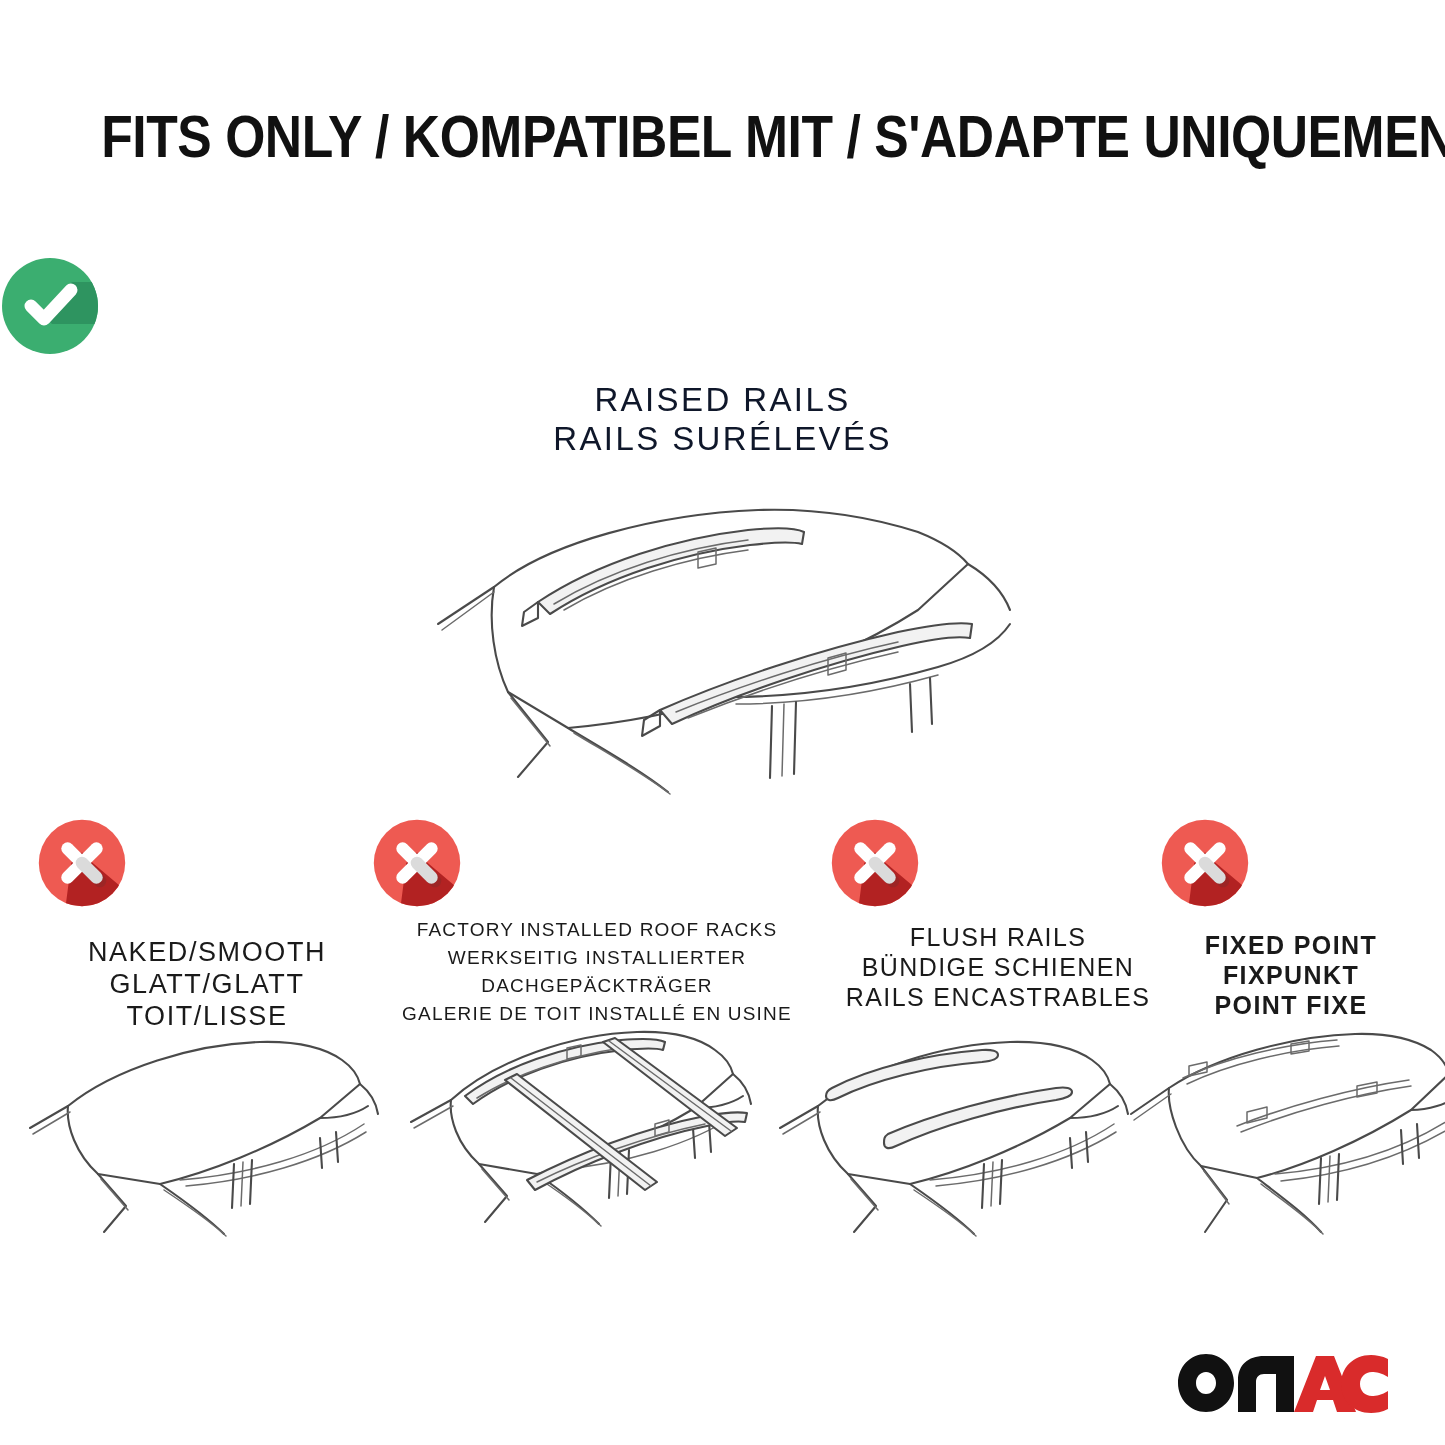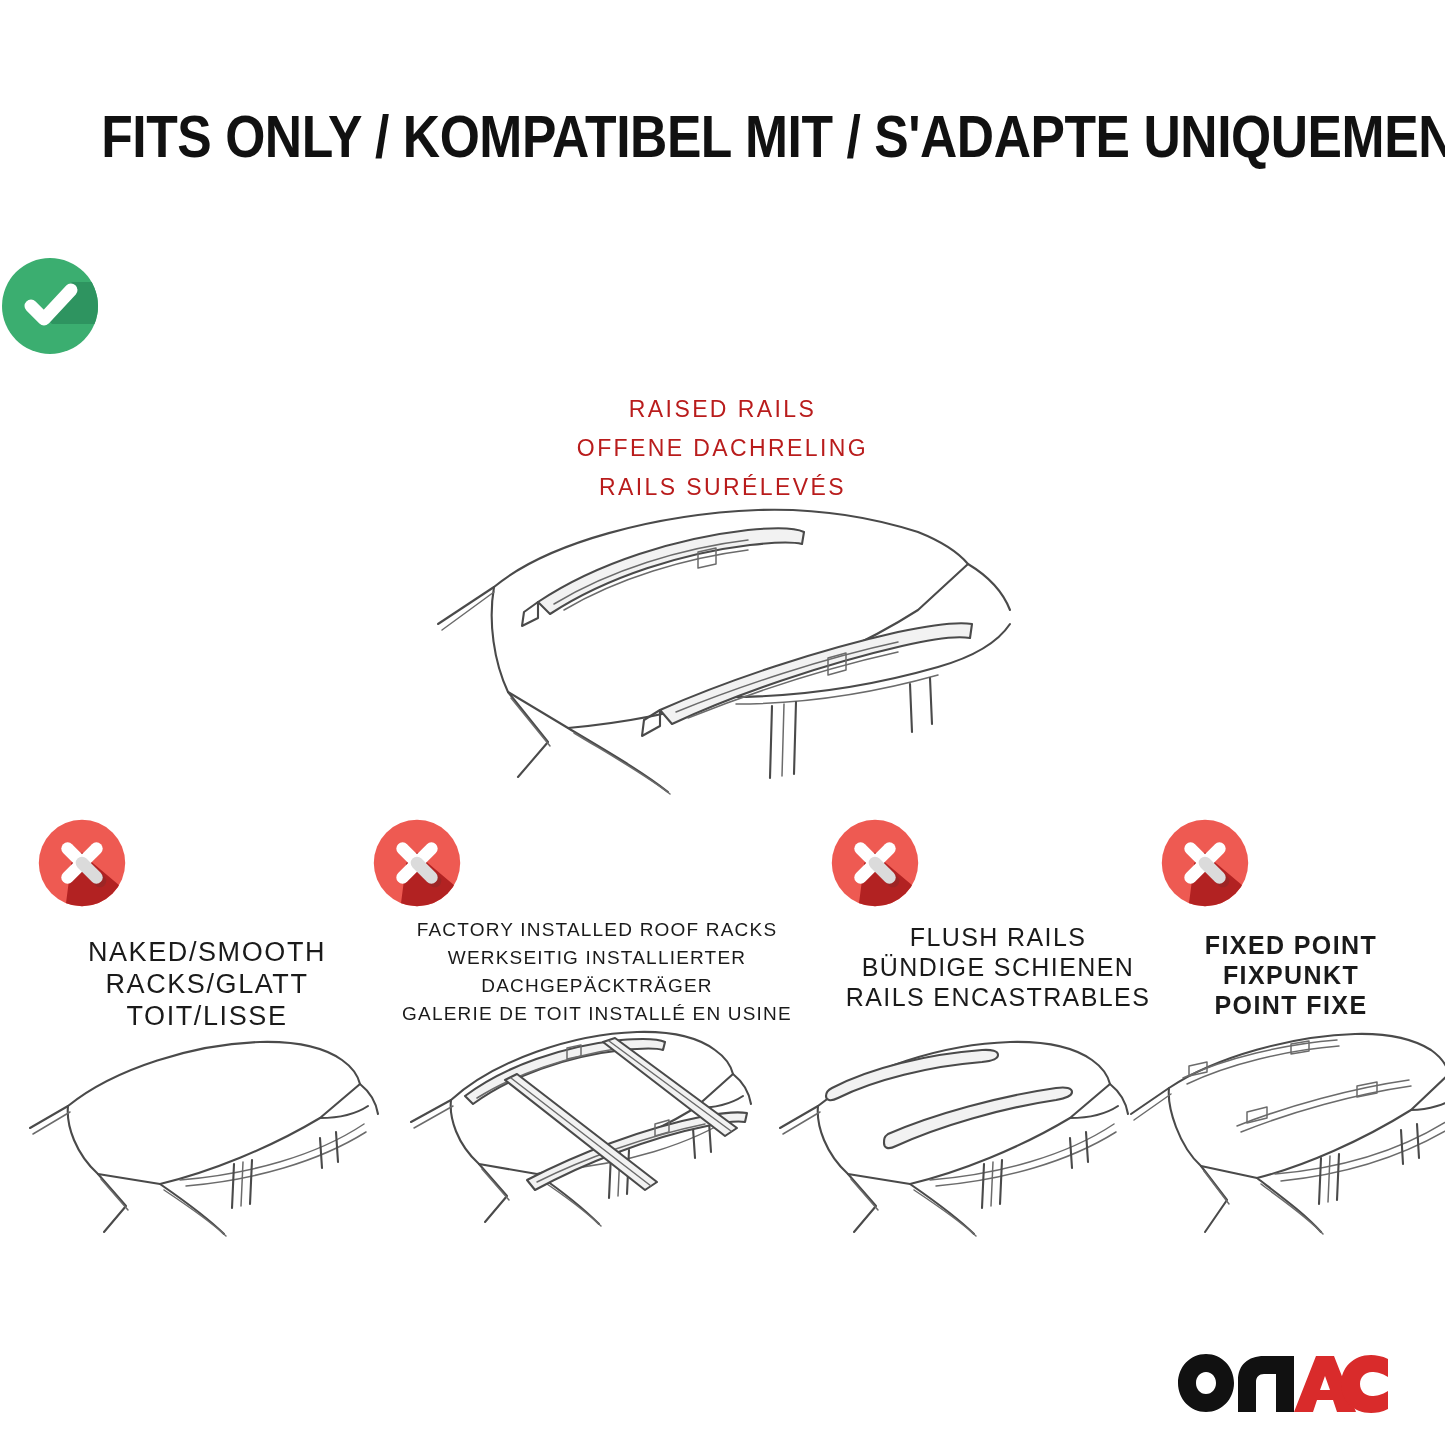--- a/index.html
+++ b/index.html
@@ -33,26 +33,26 @@
   
   .good-block{
     position:absolute;
     left:0;right:0;
     top:256px;
     text-align:center;
   }
   .icon-wrap{display:block;margin:0 auto;}
 
   .good-labels{
-    margin-top:34px;
-    font-size:23px;
+    margin-top:24px;
+    font-size:33px;
     line-height:39px;
     font-weight:400;
     letter-spacing:2.4px;
-    color:#b91c1c;
+    color:#0f172a;
   }
   .good-labels div{white-space:nowrap;}
 
   
   .hero-art{
     position:absolute;
     left:398px;
     top:492px;
     width:650px;
     height:320px;
@@ -133,21 +133,20 @@
         <circle cx="50" cy="50" r="48" fill="#3BAE70"></circle>
         <g clip-path="url(#clipGreen)">
           <path d="M41 57 L52 68 L112 68 L112 26 L72 26 Z" fill="#2E9460"></path>
         </g>
         <path d="M31 50 L44 63 L71 34" fill="none" stroke="#ffffff" stroke-width="13" stroke-linecap="round" stroke-linejoin="round"></path>
       </svg>
     </span>
 
     <div class="good-labels">
       <div>RAISED RAILS</div>
-      <div>OFFENE DACHRELING</div>
       <div>RAILS SURÉLEVÉS</div>
     </div>
   </div>
 
   <div class="hero-art">
     <svg width="650" height="320" viewBox="0 0 650 320" aria-hidden="true">
 
       <path class="ln" d="M96 95 C 150 50, 260 22, 360 18 C 420 16, 470 24, 520 40
                           C 545 50, 560 60, 570 72
                           L 520 118 C 470 150, 400 182, 330 205
@@ -210,21 +209,21 @@
             <line x1="34" y1="34" x2="66" y2="66"></line>
             <line x1="66" y1="34" x2="34" y2="66"></line>
           </g>
           <g clip-path="url(#clipX1)" opacity="0.18">
             <line x1="50" y1="50" x2="70" y2="70" stroke="#3a3a3a" stroke-width="14" stroke-linecap="round"></line>
           </g>
         </svg>
       </span>
       <div class="labels">
         <div>NAKED/SMOOTH</div>
-        <div>RACKS/GLATT</div>
+        <div>GLATT/GLATT</div>
         <div>TOIT/LISSE</div>
       </div>
     </div>
 
     <div class="col c2">
       <span class="xicon">
         <svg width="90" height="90" viewBox="0 0 100 100" aria-hidden="true">
           <defs>
               <clipPath id="clipX2">
                 <circle cx="50" cy="50" r="48"></circle>

